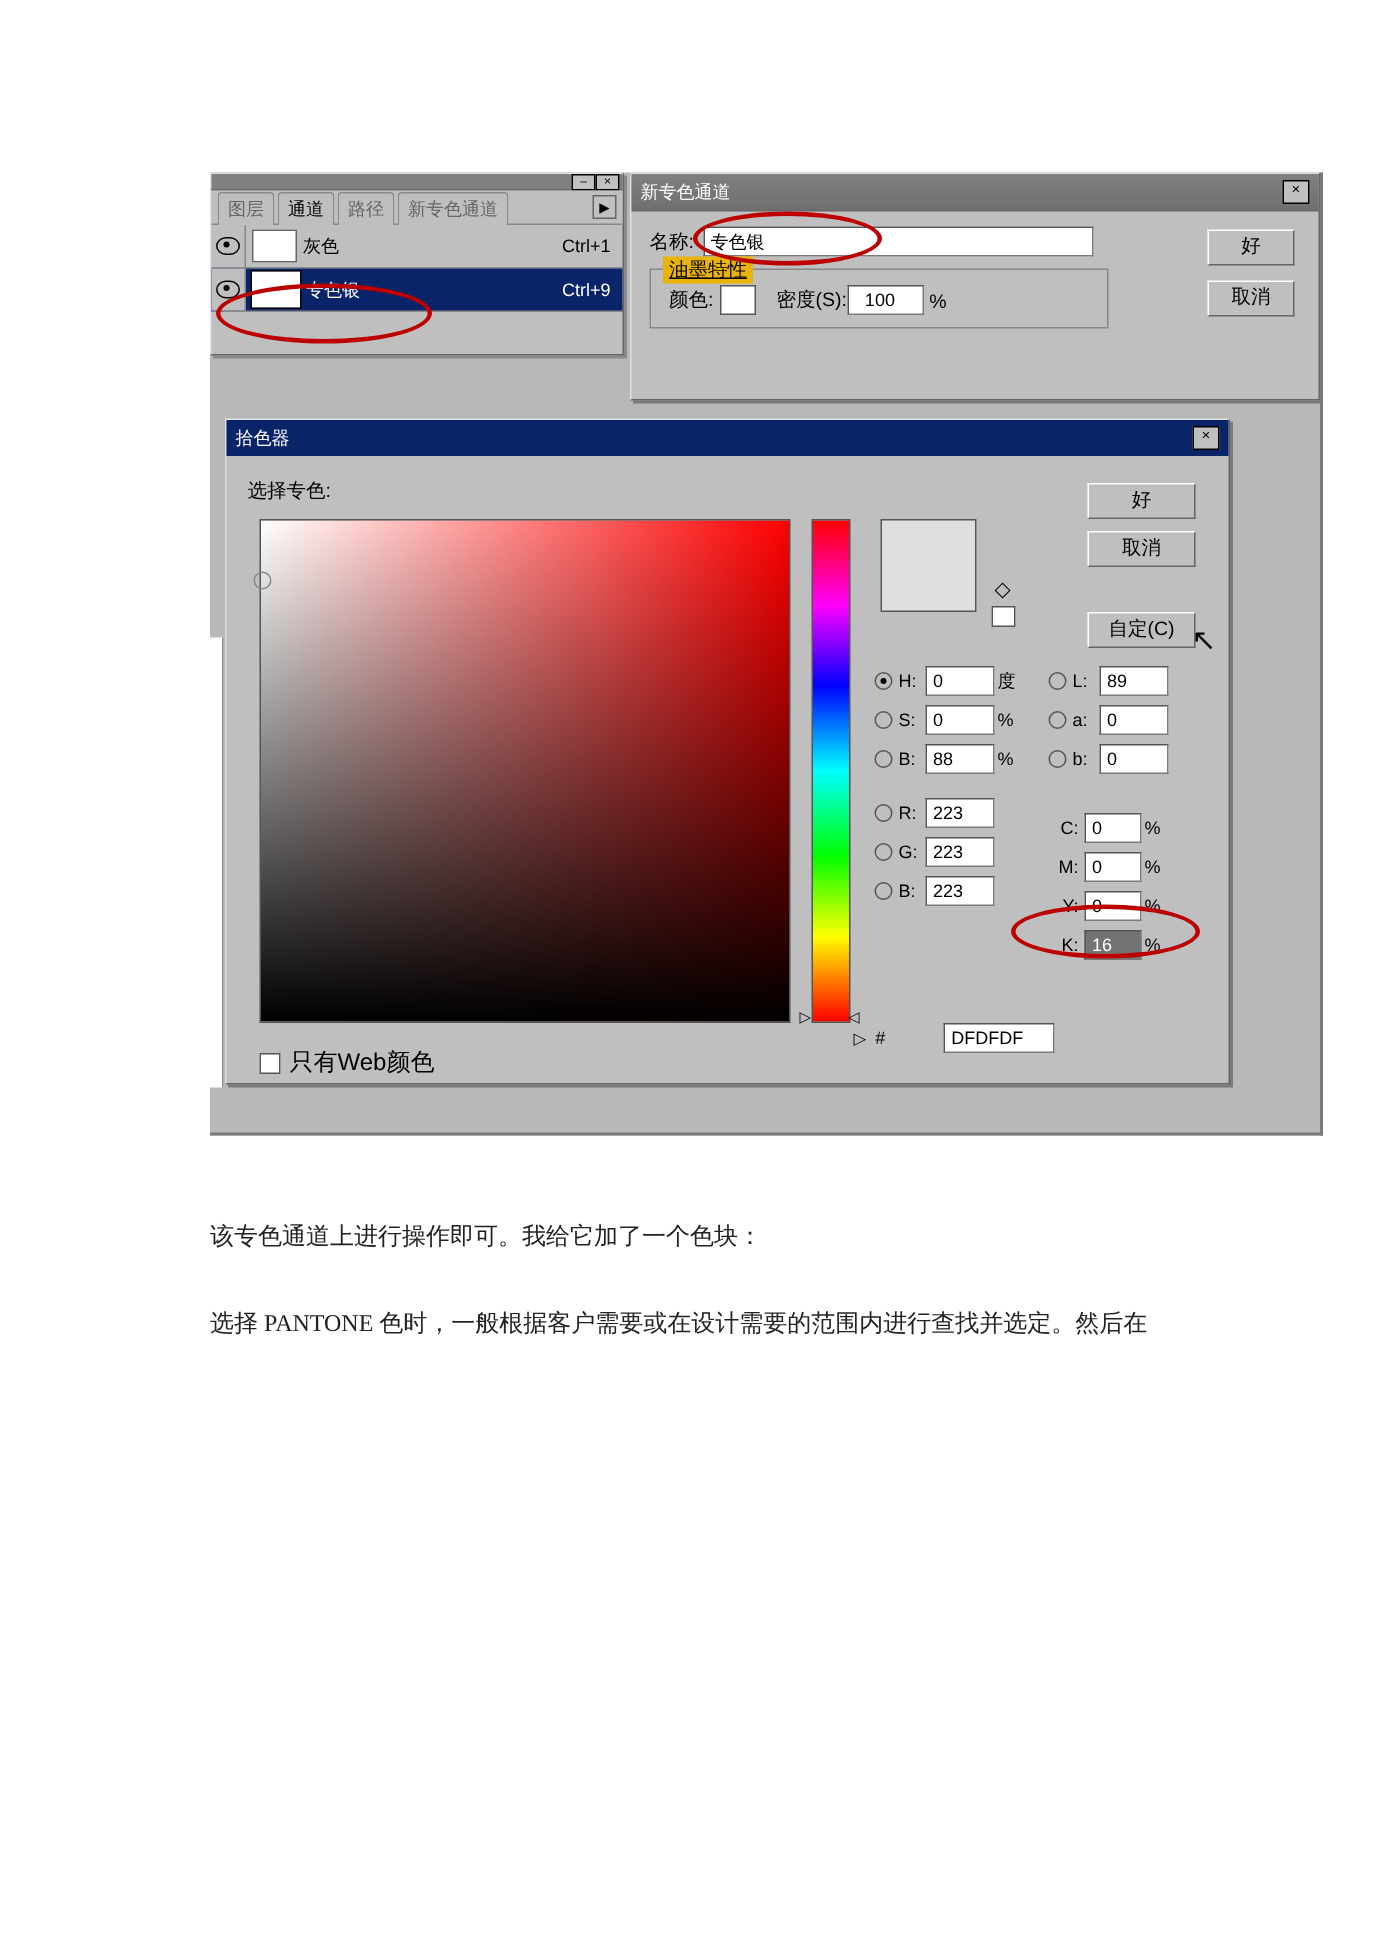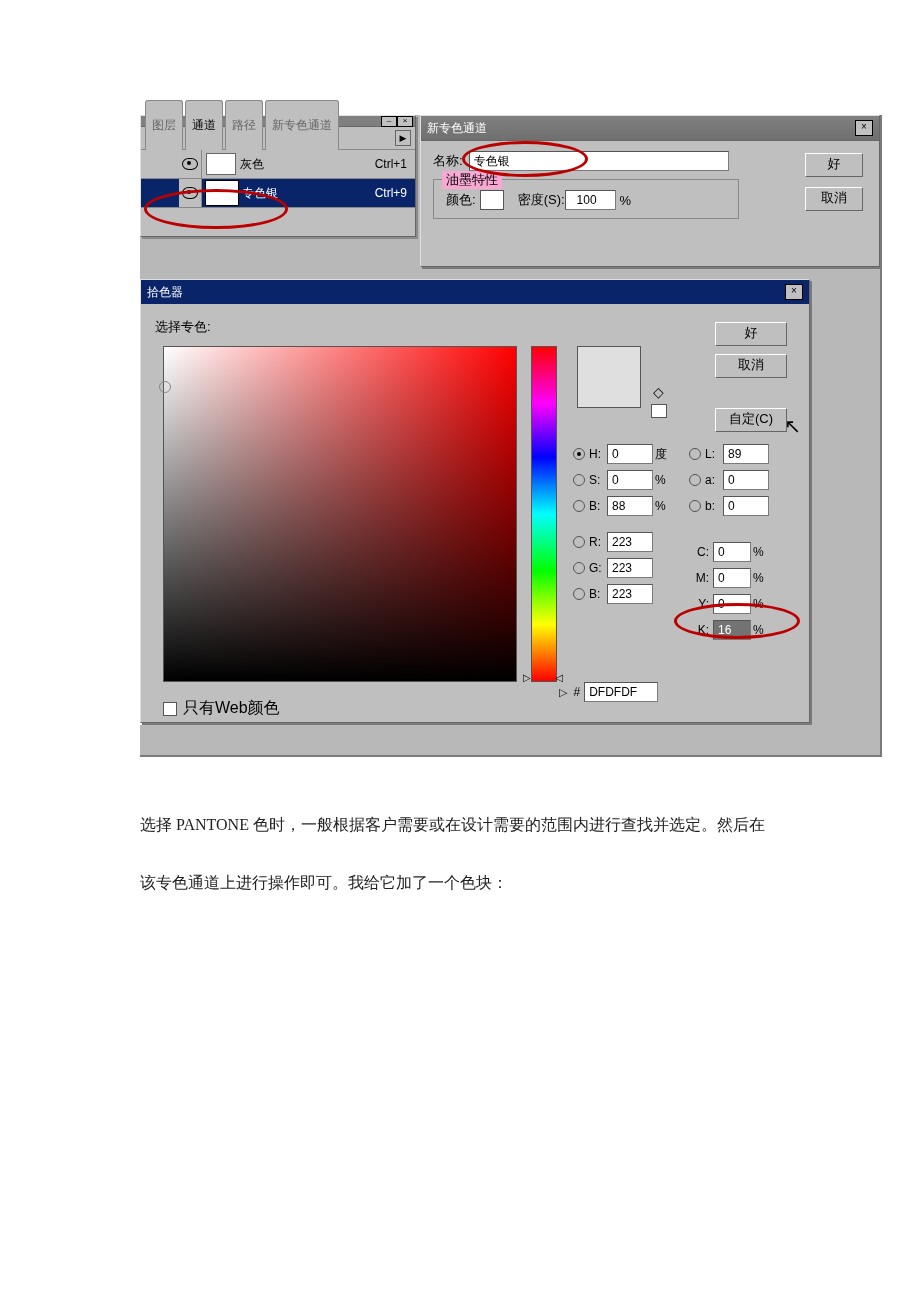--- a/index.html
+++ b/index.html
@@ -55,21 +55,21 @@
   .tabs-row {
     display: flex; align-items: flex-end;
     height: 22px;
     background: #bfbfbf;
     padding: 0 4px;
     border-bottom: 1px solid #888;
     font-size: 12px;
     position: relative;
   }
   .tab {
-    padding: 16px 6px;
+    padding: 2px 6px;
     margin-right: 2px;
     border: 1px solid #888;
     border-bottom: none;
     background: #bfbfbf;
     border-radius: 3px 3px 0 0;
     position: relative;
     top: 1px;
     color: #000;
   }
   .tab.inactive { color: #666; }
@@ -78,21 +78,20 @@
     width: 14px; height: 14px;
     border: 1px solid #666; background: #c0c0c0;
     display: flex; align-items: center; justify-content: center;
   }
   .chan-list { padding: 0; }
   .chan-row {
     display: flex; align-items: center;
     height: 28px;
     border-bottom: 1px solid #888;
     position: relative;
-    padding-left: 38px;
   }
   .chan-row.sel {
     background: #0a246a;
     color: #fff;
   }
   .eye {
     width: 22px; height: 28px;
     display: flex; align-items: center; justify-content: center;
     background: #bfbfbf;
     border-right: 1px solid #888;
@@ -166,21 +165,21 @@
   .name-input { width: 250px; }
   .group {
     border: 1px solid #888;
     padding: 10px 12px 8px 12px;
     margin-top: 6px;
     position: relative;
     width: 280px;
   }
   .group-title {
     position: absolute; top: -9px; left: 8px;
-    background: #f9a8d4; padding: 0 4px; font-size: 13px;
+    background: #eab308; padding: 0 4px; font-size: 13px; text-decoration: underline;
   }
   .color-swatch {
     width: 22px; height: 18px;
     border: 1px solid #555;
     background: #fff;
     display: inline-block;
     vertical-align: middle;
     margin: 0 14px 0 4px;
   }
   .dens-input { width: 34px; padding-left: 11px; }
@@ -193,21 +192,21 @@
     font-size: 13px;
     cursor: default;
   }
   .spot-btns {
     position: absolute; right: 16px; top: 12px;
     display: flex; flex-direction: column; gap: 10px;
   }
 
   
   .picker-dlg {
-    left: 0; top: 164px;
+    left: 10px; top: 164px;
     width: 668px; height: 442px;
   }
   .picker-title {
     height: 20px;
     background: #0a246a;
     color: #fff;
     padding: 2px 6px;
     font-size: 12px;
     display: flex; justify-content: space-between; align-items: center;
   }
@@ -305,21 +304,21 @@
     left: 550px; top: 238px;
     font-size: 12px;
   }
   .cmyk .frow .flabel { width: 18px; text-align: right; margin-right: 4px; }
   .cmyk .fval { width: 28px; }
   .hex-row {
     position: absolute;
     left: 418px; top: 378px;
     display: flex; align-items: center; font-size: 12px;
   }
-  .hex-input { width: 64px; }
+  .hex-input { width: 64px; margin-left: 35px; }
   .web-row {
     position: absolute;
     left: 22px; top: 394px;
     display: flex; align-items: center;
     font-size: 16px;
   }
   .checkbox {
     width: 12px; height: 12px;
     border: 1px solid #555;
     background: #fff;
@@ -544,16 +543,16 @@
         </div>
       </div>
     </div>
 
     <div class="oval" style="left:4px; top:74px; width:138px; height:34px;"></div>
     <div class="oval" style="left:322px; top:26px; width:120px; height:30px;"></div>
     <div class="oval" style="left:534px; top:488px; width:120px; height:30px;"></div>
   </div>
 
   <div class="article">
+    <p>该专色通道上进行操作即可。我给它加了一个色块：</p>
     <p>选择 PANTONE 色时，一般根据客户需要或在设计需要的范围内进行查找并选定。然后在</p>
-    <p>该专色通道上进行操作即可。我给它加了一个色块：</p>
   </div>
 </div>
 
 </body></html>

